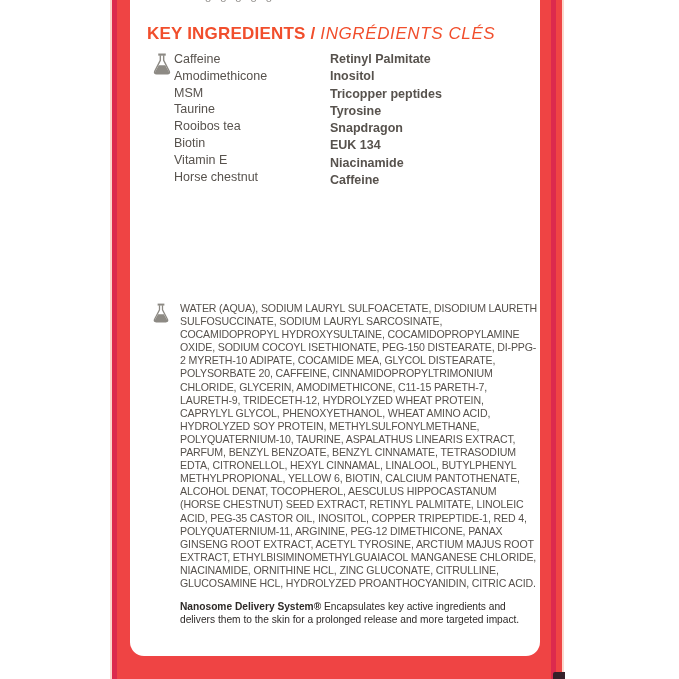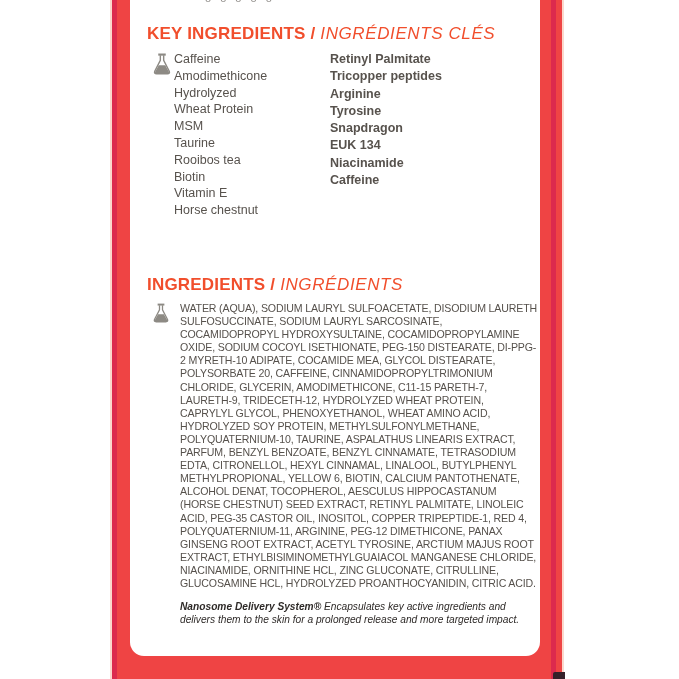--- a/index.html
+++ b/index.html
@@ -50,21 +50,21 @@
   .ki-col-1{left:44px;width:100px;}
   .ki-col-2{left:200px;width:175px;line-height:17.3px;font-weight:bold;}
   .ki-item{margin:0;}
   .ing-para{
     position:absolute;left:50px;top:302px;width:358px;
     font-size:10.6px;line-height:13.1px;letter-spacing:-0.15px;
     color:#56514C;text-align:left;
   }
   .footnote{
     position:absolute;left:50px;top:600px;width:360px;
-    font-size:10.2px;line-height:13px;font-style:italic;color:#2E2A28;
+    font-size:10.2px;line-height:13px;color:#2E2A28;
   }
   .footnote .brand{font-weight:bold;}
 </style>
 </head>
 <body>
 
 <div class="label">
   <div class="edge edge-pale-left"></div>
   <div class="edge edge-crimson-left"></div>
   <div class="edge edge-crimson-right"></div>
@@ -85,43 +85,39 @@
       <svg width="20" height="23" viewBox="0 0 24 27">
         <path d="M7.5 1.6 H16.5" stroke="#8D8A84" stroke-width="2.6" fill="none"></path>
         <path d="M10 2.5 V8.5 L3.3 21.5 Q2.2 24.5 5.5 24.5 H18.5 Q21.8 24.5 20.7 21.5 L14 8.5 V2.5" fill="none" stroke="#8D8A84" stroke-width="1.7"></path>
         <path d="M8.1 14.5 L15.9 14.5 L20.4 22.6 Q21 24.5 18.5 24.5 H5.5 Q3 24.5 3.6 22.6 Z" fill="#8D8A84"></path>
       </svg>
     </div>
 
     <div class="ki-col ki-col-1">
         <div class="ki-item">Caffeine</div>
         <div class="ki-item">Amodimethicone</div>
-        <div class="ki-item">Hydrolyzed Wheat Protein</div>
         <div class="ki-item">MSM</div>
         <div class="ki-item">Taurine</div>
         <div class="ki-item">Rooibos tea</div>
         <div class="ki-item">Biotin</div>
         <div class="ki-item">Vitamin E</div>
         <div class="ki-item">Horse chestnut</div>
       </div>
 
     <div class="ki-col ki-col-2">
         <div class="ki-item">Retinyl Palmitate</div>
+        <div class="ki-item">Inositol</div>
         <div class="ki-item">Tricopper peptides</div>
-        <div class="ki-item">Arginine</div>
         <div class="ki-item">Tyrosine</div>
         <div class="ki-item">Snapdragon</div>
         <div class="ki-item">EUK 134</div>
         <div class="ki-item">Niacinamide</div>
         <div class="ki-item">Caffeine</div>
       </div>
 
-    <div class="sec-title title-2">
-      <span>INGREDIENTS</span><span> / </span><span class="fr">INGRÉDIENTS</span>
-    </div>
 
     <div class="flask flask-2">
       <svg width="18" height="21" viewBox="0 0 24 27">
         <path d="M7.5 1.6 H16.5" stroke="#8D8A84" stroke-width="2.6" fill="none"></path>
         <path d="M10 2.5 V8.5 L3.3 21.5 Q2.2 24.5 5.5 24.5 H18.5 Q21.8 24.5 20.7 21.5 L14 8.5 V2.5" fill="none" stroke="#8D8A84" stroke-width="1.7"></path>
         <path d="M8.1 14.5 L15.9 14.5 L20.4 22.6 Q21 24.5 18.5 24.5 H5.5 Q3 24.5 3.6 22.6 Z" fill="#8D8A84"></path>
       </svg>
     </div>
 
     <div class="ing-para">WATER (AQUA), SODIUM LAURYL SULFOACETATE, DISODIUM LAURETH SULFOSUCCINATE, SODIUM LAURYL SARCOSINATE, COCAMIDOPROPYL HYDROXYSULTAINE, COCAMIDOPROPYLAMINE OXIDE, SODIUM COCOYL ISETHIONATE, PEG-150 DISTEARATE, DI-PPG-2 MYRETH-10 ADIPATE, COCAMIDE MEA, GLYCOL DISTEARATE, POLYSORBATE 20, CAFFEINE, CINNAMIDOPROPYLTRIMONIUM CHLORIDE, GLYCERIN, AMODIMETHICONE, C11-15 PARETH-7, LAURETH-9, TRIDECETH-12, HYDROLYZED WHEAT PROTEIN, CAPRYLYL GLYCOL, PHENOXYETHANOL, WHEAT AMINO ACID, HYDROLYZED SOY PROTEIN, METHYLSULFONYLMETHANE, POLYQUATERNIUM-10, TAURINE, ASPALATHUS LINEARIS EXTRACT, PARFUM, BENZYL BENZOATE, BENZYL CINNAMATE, TETRASODIUM EDTA, CITRONELLOL, HEXYL CINNAMAL, LINALOOL, BUTYLPHENYL METHYLPROPIONAL, YELLOW 6, BIOTIN, CALCIUM PANTOTHENATE, ALCOHOL DENAT, TOCOPHEROL, AESCULUS HIPPOCASTANUM (HORSE CHESTNUT) SEED EXTRACT, RETINYL PALMITATE, LINOLEIC ACID, PEG-35 CASTOR OIL, INOSITOL, COPPER TRIPEPTIDE-1, RED 4, POLYQUATERNIUM-11, ARGININE, PEG-12 DIMETHICONE, PANAX GINSENG ROOT EXTRACT, ACETYL TYROSINE, ARCTIUM MAJUS ROOT EXTRACT, ETHYLBISIMINOMETHYLGUAIACOL MANGANESE CHLORIDE, NIACINAMIDE, ORNITHINE HCL, ZINC GLUCONATE, CITRULLINE, GLUCOSAMINE HCL, HYDROLYZED PROANTHOCYANIDIN, CITRIC ACID.</div>

